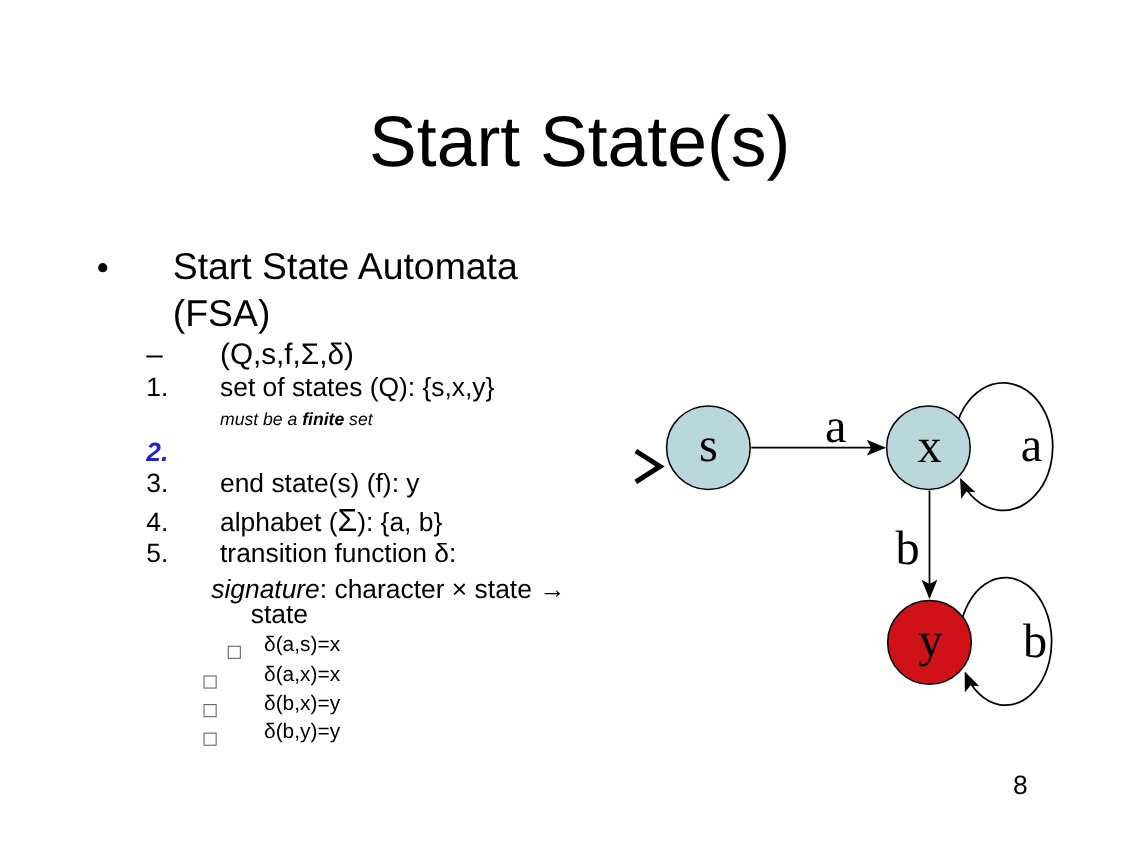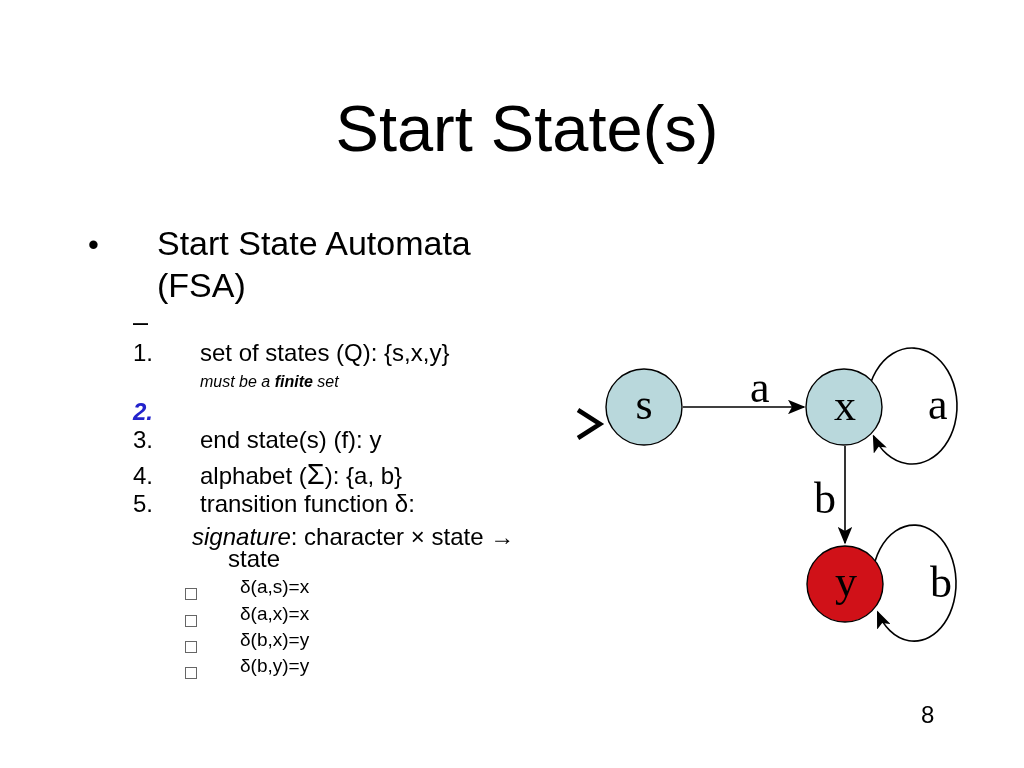--- a/index.html
+++ b/index.html
@@ -27,21 +27,21 @@
   .r-i3 { top:425px; }
   .r-i4 { top:459px; }
   .r-i5 { top:489px; }
   .sigma-big { font-size:29px; line-height:30px; }
   .r-sig1 { top:522px; left:192px; font-size:24px; line-height:30px; position:absolute; }
   .r-sig1 .it { font-style:italic; }
   .r-sig2 { top:544px; left:228px; font-size:24px; line-height:30px; position:absolute; }
   .d-row { font-size:19px; line-height:27px; left:185px; align-items:flex-start; }
   .d-row .mk { width:55px; padding-top:7px; }
   .sq { display:inline-block; width:10px; height:10px; border:1.3px solid #666; }
-  .r-d1 { top:573px; } .r-d2 { top:600px; } .r-d3 { top:626px;justify-content:space-between; } .r-d4 { top:652px; }
+  .r-d1 { top:573px;text-align:center; } .r-d2 { top:600px; } .r-d3 { top:626px;justify-content:space-between; } .r-d4 { top:652px; }
   #pagenum { position:absolute; top:701px; left:921px; font-size:24px; }
   #fsa-svg { position:absolute; top:0; left:0; }
   #fsa-svg text {
     font-family:"Liberation Serif", serif; font-size:44px; fill:#000;
   }
 </style>
 </head>
 <body>
 
 <div class="slide">
@@ -79,20 +79,21 @@
 
   <h1 id="title">Start State(s)</h1>
 
   <div class="row r-main">
     <span class="mk">•</span>
     <span class="txt">Start State Automata (FSA)</span>
   </div>
 
   <div class="row r-dash">
     <span class="mk">–</span>
+    <span>(Q,s,f,Σ,δ)</span>
   </div>
 
   <div class="row num-row r-i1">
     <span class="mk">1.</span>
     <span>set of states (Q): {s,x,y}</span>
   </div>
 
   <div class="r-note"><span>must be a </span><b>finite</b><span> set</span></div>
 
   <div class="row num-row r-i2 hl">

